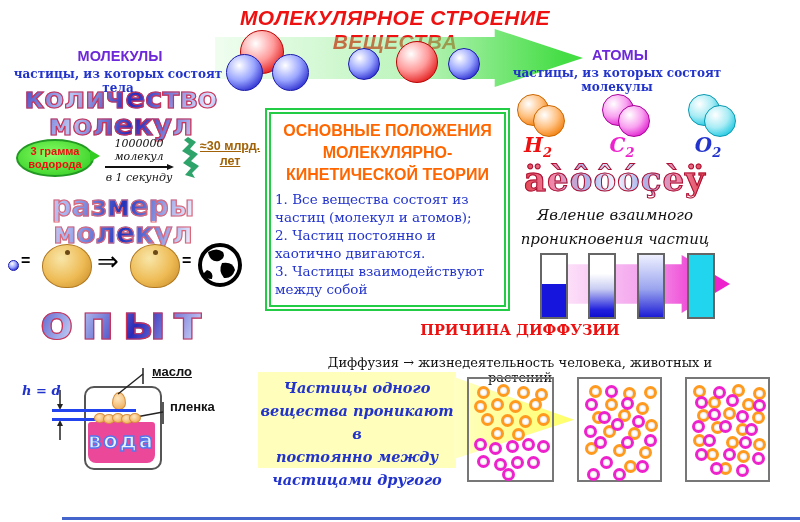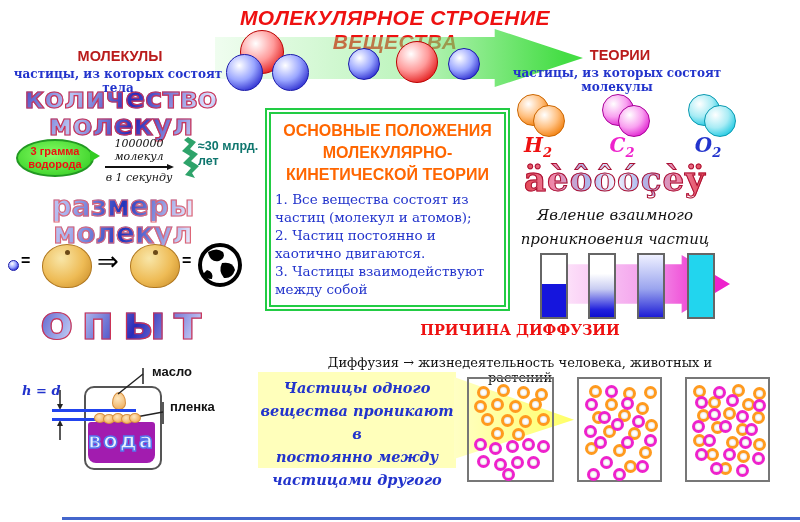--- a/index.html
+++ b/index.html
@@ -3,21 +3,21 @@
 <meta charset="utf-8">
 <style>
   html,body{margin:0;padding:0;background:#fff;}
   .poster{position:relative;width:800px;height:522px;background:#fff;overflow:hidden;
           font-family:"Liberation Sans",sans-serif;}
   .abs{position:absolute;}
   .ctr{text-align:center;}
 
   
   .main-title{color:#ee1111;font-weight:bold;font-style:italic;font-size:21px;letter-spacing:0.5px;}
-  .sec-head{color:#b91c1c;font-weight:bold;font-size:14.5px;}
+  .sec-head{color:#6d28d9;font-weight:bold;font-size:14.5px;}
   .sec-sub{color:#2233cc;font-family:"DejaVu Serif",serif;font-weight:bold;font-size:12px;}
   .serif-blue{color:#2233cc;font-family:"DejaVu Serif",serif;}
   .serif-black{color:#111;font-family:"DejaVu Serif",serif;}
 
   .wordart{font-family:"DejaVu Sans",sans-serif;font-weight:bold;line-height:1;
     -webkit-text-stroke:1.2px #cc3355;
     background:linear-gradient(115deg,#2a2ab8 5%,#b8c4f2 30%,#2a2ab8 55%,#dde4ff 85%,#3a3ac0 100%);
     -webkit-background-clip:text;background-clip:text;color:transparent;}
   .wordart2{font-family:"DejaVu Sans",sans-serif;font-weight:bold;line-height:1;
     -webkit-text-stroke:1.2px #dd6677;
@@ -76,25 +76,25 @@
   .theory-title{color:#ff6600;font-weight:bold;font-size:16px;line-height:22px;text-align:center;}
   .theory-list{color:#2233cc;font-family:"DejaVu Serif",serif;font-size:13.5px;line-height:18px;margin-top:4px;}
 
   .pair-label{font-family:"DejaVu Serif",serif;font-weight:bold;font-size:20px;font-style:italic;}
   .pair-label sub{font-size:13px;}
 
   .rate{font-family:"DejaVu Serif",serif;font-style:italic;font-size:11px;color:#111;text-align:center;line-height:13px;}
   .rate-line{display:flex;align-items:center;justify-content:center;margin:1px 0;}
   .rate-bar{width:62px;height:2px;background:#111;}
   .rate-head{width:0;height:0;border-top:3px solid transparent;border-bottom:3px solid transparent;border-left:7px solid #111;}
-  .approx{color:#0f766e;font-weight:bold;font-size:12.5px;line-height:15px;text-align:left;}
+  .approx{color:#a16207;font-weight:bold;font-size:12.5px;line-height:15px;text-align:center;text-decoration:underline;}
 
   .bluebar{position:absolute;height:3px;background:#2244ee;}
   .expt-label{position:absolute;font-weight:bold;font-size:13px;color:#111;}
-  .water{position:absolute;background:#a21caf;border-radius:3px 3px 8px 8px;}
+  .water{position:absolute;background:#ec4899;border-radius:3px 3px 8px 8px;}
   .water-label{font-family:"DejaVu Sans",sans-serif;font-weight:bold;font-size:21px;letter-spacing:2px;
     color:#e8f1fc;-webkit-text-stroke:1.5px #5577ee;text-align:center;}
   .film-dot{position:absolute;width:10px;height:8px;border-radius:50%;
     background:radial-gradient(circle at 40% 35%,#ffe8c0,#f0a850 85%);border:1px solid #d89040;z-index:2;}
   .drop{position:absolute;width:12px;height:16px;border-radius:50% 50% 50% 50%/62% 62% 38% 38%;
     background:radial-gradient(circle at 40% 35%,#ffe8c0,#f0b060 85%);border:1px solid #d89040;}
 </style>
 </head>
 <body>
 
@@ -178,36 +178,36 @@
     <line x1="118" y1="34" x2="143" y2="14" stroke="#222" stroke-width="1.5"></line>
     <line x1="163" y1="42" x2="163" y2="64" stroke="#222" stroke-width="1.5"></line>
     <line x1="136" y1="57" x2="163" y2="52" stroke="#222" stroke-width="1.5"></line>
     <line x1="60" y1="30" x2="60" y2="48" stroke="#222" stroke-width="1.5"></line>
     <polygon points="57,44 63,44 60,50" fill="#222"></polygon>
     <line x1="60" y1="62" x2="60" y2="80" stroke="#222" stroke-width="1.5"></line>
     <polygon points="57,66 63,66 60,60" fill="#222"></polygon>
   </svg>
   <div class="bluebar" style="left:52px;top:409px;width:84px;"></div>
   <div class="bluebar" style="left:52px;top:418px;width:84px;"></div>
-  <div class="expt-label" style="left:152px;top:364px;">масло</div>
+  <div class="expt-label" style="left:152px;top:364px;text-decoration:underline;">масло</div>
   <div class="expt-label" style="left:170px;top:399px;">пленка</div>
   <div class="abs serif-blue" style="left:22px;top:383px;font-style:italic;font-weight:bold;font-size:13px;">h = d</div>
 
   <div class="abs theory-box" style="left:265px;top:108px;width:245px;height:203px;">
     <div class="theory-title">ОСНОВНЫЕ ПОЛОЖЕНИЯ</div>
     <div class="theory-title">МОЛЕКУЛЯРНО-</div>
     <div class="theory-title">КИНЕТИЧЕСКОЙ ТЕОРИИ</div>
     <div class="theory-list">
       <div>1. Все вещества состоят из частиц (молекул и атомов);</div>
       <div>2. Частиц постоянно и хаотично двигаются.</div>
       <div>3. Частицы взаимодействуют между собой</div>
     </div>
   </div>
 
-  <div class="abs ctr sec-head" style="left:540px;top:47px;width:160px;">ТЕОРИИ</div>
+  <div class="abs ctr sec-head" style="left:540px;top:47px;width:160px;">АТОМЫ</div>
   <div class="abs ctr sec-sub" style="left:492px;top:66px;width:250px;">частицы, из которых состоят молекулы</div>
 
   <div class="sphere sph-orange" style="left:517px;top:94px;width:30px;height:30px;"></div>
   <div class="sphere sph-orange" style="left:533px;top:105px;width:30px;height:30px;"></div>
   <div class="sphere sph-magenta" style="left:602px;top:94px;width:30px;height:30px;"></div>
   <div class="sphere sph-magenta" style="left:618px;top:105px;width:30px;height:30px;"></div>
   <div class="sphere sph-cyan" style="left:688px;top:94px;width:30px;height:30px;"></div>
   <div class="sphere sph-cyan" style="left:704px;top:105px;width:30px;height:30px;"></div>
 
   <div class="abs ctr pair-label" style="left:508px;top:133px;width:60px;color:#ee1111;"><span>H</span><sub>2</sub></div>

